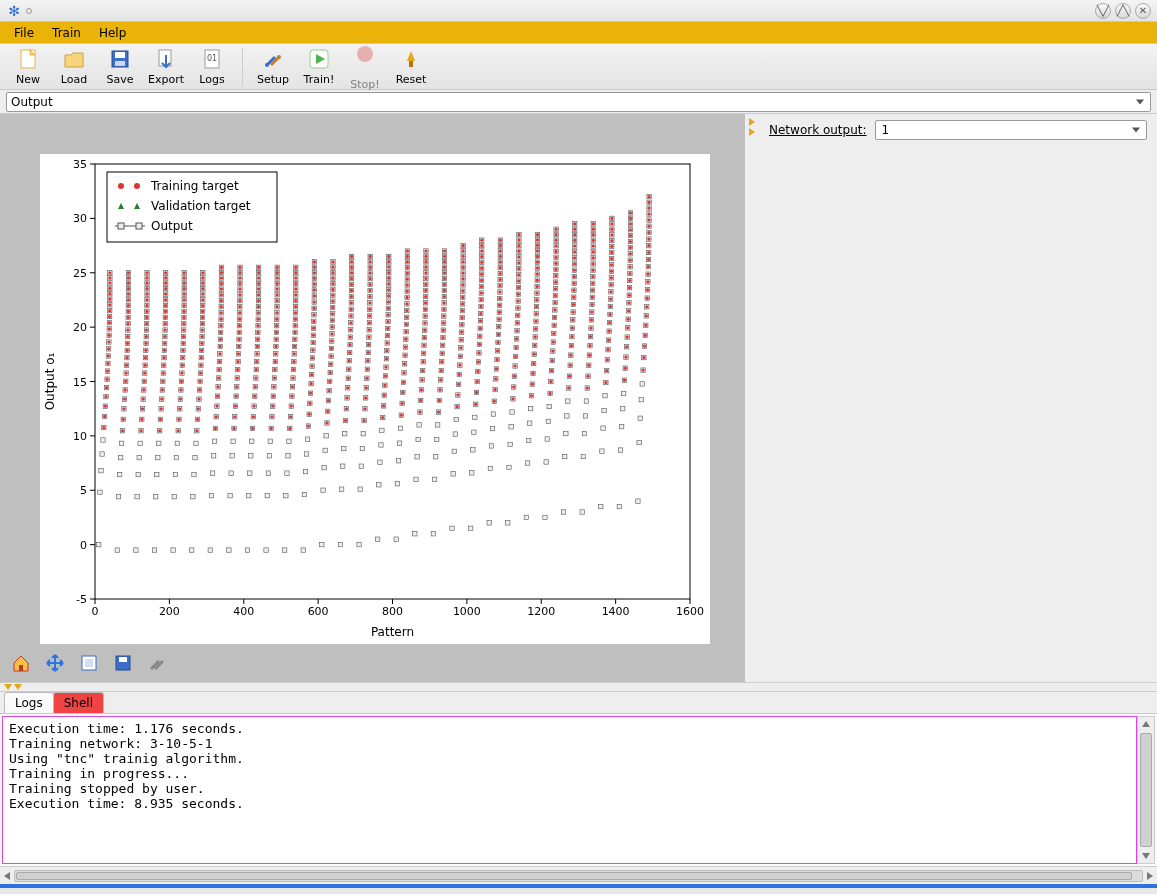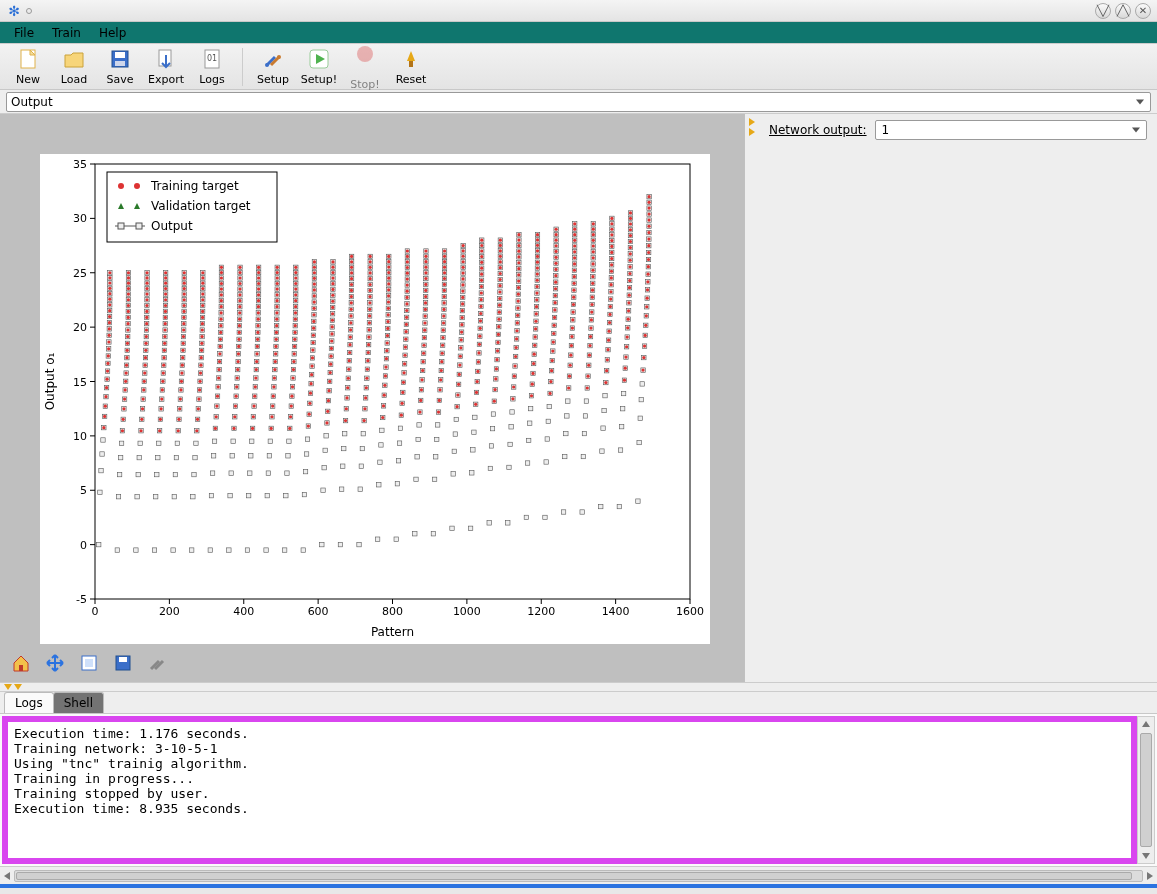--- a/index.html
+++ b/index.html
@@ -19,21 +19,21 @@
     display: flex;
     align-items: center;
     position: relative;
   }
   .titlebar .left-icons { display: flex; align-items: center; gap: 4px; padding-left: 6px; }
   .titlebar .app-icon { width:16px; height:16px; display:flex; align-items:center; justify-content:center; color:#2a6fd6; font-size:14px; }
   .titlebar .sep-dot { width:6px;height:6px;border-radius:50%;border:1px solid #999; }
   .titlebar .title { position:absolute; left:0; right:0; text-align:center; font-size:12px; color:#333; pointer-events:none; }
   .titlebar .win-controls { margin-left:auto; display:flex; gap:4px; padding-right:6px;}
   .win-btn { width:16px;height:16px;border-radius:50%;background:linear-gradient(#fafafa,#d8d8d8);border:1px solid #aaa;display:flex;align-items:center;justify-content:center;font-size:10px;color:#555;cursor:pointer;}
-  .menubar { height:22px; background:#0f766e;border-bottom:1px solid #ccc;display:flex;align-items:center;padding:0 6px;gap:2px;}
+  .menubar { height:22px; background:#eab308;border-bottom:1px solid #ccc;display:flex;align-items:center;padding:0 6px;gap:2px;}
   .menubar .menu-item { padding:2px 8px; cursor:pointer; border-radius:2px;}
   .toolbar { height:46px; background:linear-gradient(#f2f2f2,#e4e4e4); border-bottom:1px solid #c8c8c8; display:flex; align-items:center; padding:0 6px; gap:2px;}
   .tool-sep { width:1px; height:38px; background:#ccc; margin:0 6px;}
   .tool-btn { display:flex; flex-direction:column; align-items:center; justify-content:center; width:44px; height:42px; border:1px solid transparent; border-radius:3px; cursor:pointer; gap:2px; font-size:11px;}
   .tool-btn.disabled { opacity:0.45; cursor:default;gap:12px; }
   .tool-btn .ticon { width:24px;height:24px; display:flex;align-items:center;justify-content:center;}
   .combo-row { height:24px; background:#eee; border-bottom:1px solid #ccc; display:flex; align-items:center; padding:0 6px;}
   .combo { flex:1; height:20px; background:#fff; border:1px solid #999; border-radius:2px; display:flex; align-items:center; padding:0 4px; cursor:pointer; position:relative;}
   .combo::after { content:""; position:absolute; right:6px; top:50%; transform:translateY(-50%); border-left:4px solid transparent; border-right:4px solid transparent; border-top:5px solid #555;}
   .main-area { display:flex; height:568px; }
@@ -45,24 +45,24 @@
   .side-row label { font-size:12px;text-decoration:underline; }
   .side-combo { flex:1; height:20px; background:#fff; border:1px solid #999; border-radius:2px; padding:0 6px; display:flex; align-items:center; cursor:pointer; position:relative;}
   .side-combo::after { content:""; position:absolute; right:6px; top:50%; transform:translateY(-50%); border-left:4px solid transparent; border-right:4px solid transparent; border-top:5px solid #555;}
   .plot-white { position:absolute; left:40px; top:40px; width:670px; height:490px; background:#fff; }
   svg.chart { position:absolute; left:0; top:0; }
   .mpl-toolbar { position:absolute; left:4px; bottom:4px; display:flex; gap:8px; align-items:center; background:rgba(240,240,240,0.0); padding:2px 4px;}
   .mpl-btn { width:26px;height:26px;border:1px solid transparent;border-radius:3px;display:flex;align-items:center;justify-content:center;cursor:pointer;}
   .hsplit-handle { height:10px; background:#eee; display:flex;align-items:center;padding-left:4px;gap:2px;cursor:row-resize; border-top:1px solid #ccc;border-bottom:1px solid #ccc;}
   .hsplit-arrow { width:0;height:0;border-left:4px solid transparent;border-right:4px solid transparent;border-top:6px solid #e6a817;}
   .bottom-tabs { height:22px; background:#eee; display:flex; align-items:flex-end; padding-left:4px; border-bottom:1px solid #c8c8c8;}
-  .tab { padding:3px 10px; border:1px solid #bbb; border-bottom:none; border-radius:3px 3px 0 0; background:#737373; margin-right:-1px; cursor:pointer; font-size:12px;}
+  .tab { padding:3px 10px; border:1px solid #bbb; border-bottom:none; border-radius:3px 3px 0 0; background:#ef4444; margin-right:-1px; cursor:pointer; font-size:12px;}
   .tab.active { background:#fafafa; position:relative; z-index:2; }
   .log-area { height:152px; background:#fafafa; display:flex;}
-  .log-text { flex:1; background:#fff; border:6px solid #d946ef; margin:2px 0 2px 2px; padding:4px 6px; font-family:"DejaVu Sans Mono",monospace; font-size:13px; white-space:pre; overflow:hidden;}
+  .log-text { flex:1; background:#fff; border:1px solid #d946ef; margin:2px 0 2px 2px; padding:4px 6px; font-family:"DejaVu Sans Mono",monospace; font-size:13px; white-space:pre; overflow:hidden;}
   .vscroll { width:18px; background:#eee; margin:2px 2px 2px 0; border:1px solid #ccc; position:relative;}
   .vscroll::before, .vscroll::after { content:""; position:absolute; left:50%; transform:translateX(-50%); border-left:4px solid transparent;border-right:4px solid transparent;}
   .vscroll::before { top:4px; border-bottom:6px solid #777;}
   .vscroll::after { bottom:4px; border-top:6px solid #777;}
   .vscroll .thumb { position:absolute; left:2px; right:2px; top:16px; bottom:16px; background:#d0d0d0; border:1px solid #aaa; border-radius:2px;}
   .status-scroll { height:18px; background:#eee; border-top:1px solid #ccc; display:flex; align-items:center; padding:0 4px; gap:4px;}
   .status-scroll .harrow { width:0;height:0;border-top:4px solid transparent;border-bottom:4px solid transparent;}
   .status-scroll .harrow.left { border-right:6px solid #777;}
   .status-scroll .harrow.right { border-left:6px solid #777;}
   .status-scroll .htrack { flex:1; height:12px; background:#dcdcdc; border:1px solid #bbb; border-radius:2px; position:relative;}
@@ -148,21 +148,21 @@
       </span>
     <span>Setup</span>
   </div>
   <div class="tool-btn">
     <span class="ticon">
         <svg width="24" height="24">
           <rect x="3" y="3" width="18" height="18" rx="3" fill="#fff" stroke="#9c9"></rect>
           <path d="M9 7 L18 12 L9 17 Z" fill="#4fb34f"></path>
         </svg>
       </span>
-    <span>Setup!</span>
+    <span>Train!</span>
   </div>
   <div class="tool-btn disabled">
     <span class="ticon">
         <svg width="24" height="24">
           <circle cx="12" cy="12" r="8" fill="#d66"></circle>
         </svg>
       </span>
     <span>Stop!</span>
   </div>
   <div class="tool-btn">

